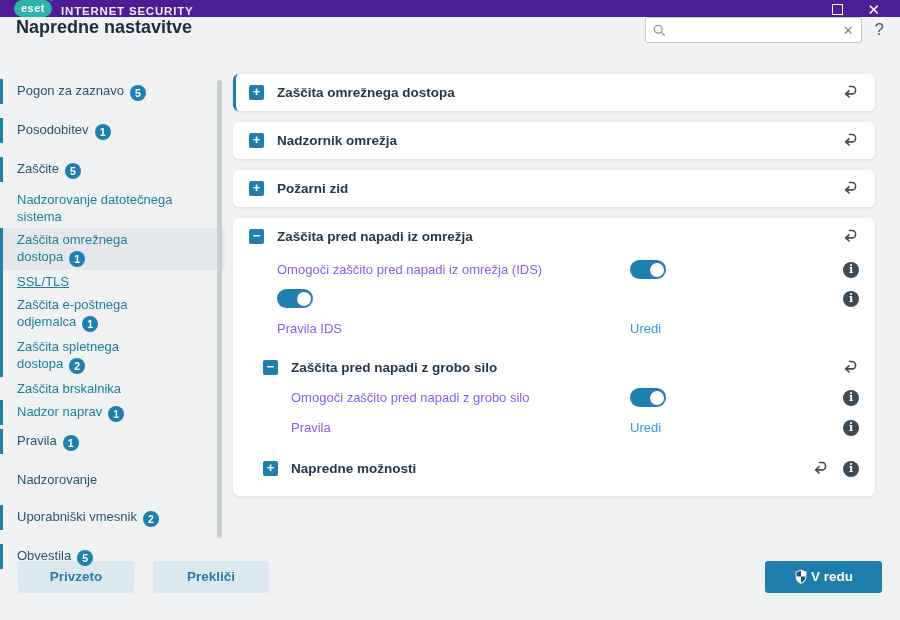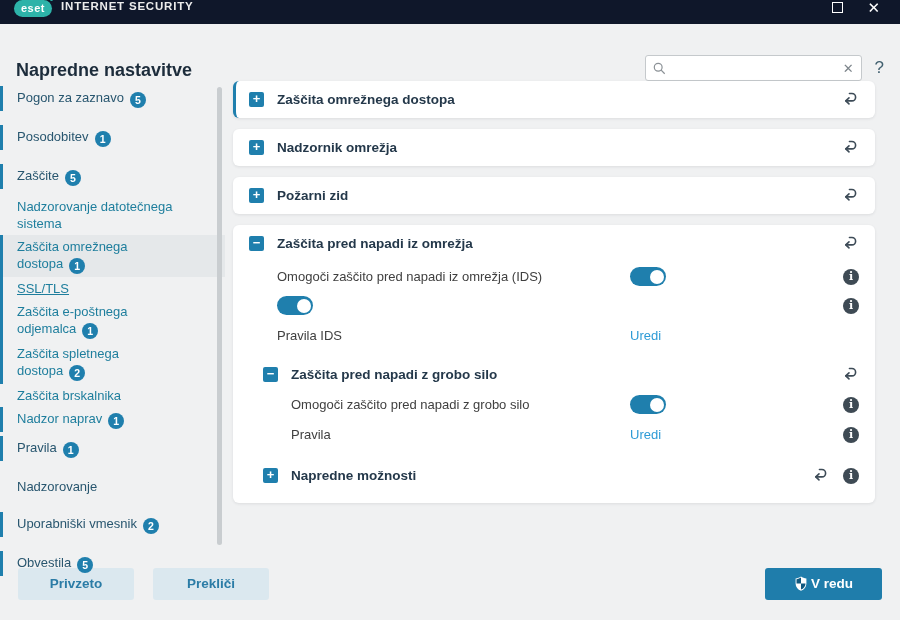--- a/index.html
+++ b/index.html
@@ -6,42 +6,42 @@
   html, body { width: 900px; height: 620px; overflow: hidden; }
   body {
     font-family: "Liberation Sans", sans-serif;
     background: #f0f1f2;
     color: #2b3d4d;
     position: relative;
   }
 
   
   .titlebar {
-    height: 24px; background: #0f172a;
-    display: flex; align-items: flex-start; padding: 0 14px;
+    height: 17px; background: #4c1d95;
+    display: flex; align-items: flex-end; padding: 0 14px;
   }
   .eset-logo {
     background: #2db3a9; color: #fff; font-weight: bold;
     font-size: 11px; letter-spacing: .5px;
     padding: 2px 7px 3px; border-radius: 9px; position: relative;
   }
   .eset-logo::after {
     content: ""; position: absolute; top: -2px; right: -1px;
     width: 3px; height: 3px; background: #2db3a9; border-radius: 50%;
   }
   .product-name {
     color: #ececec; font-size: 11.5px; font-weight: 600;
     letter-spacing: .8px; margin-left: 9px;
   }
   .win-controls { margin-left: auto; display: flex; align-items: center; gap: 24px; padding-right: 6px; }
   .win-max { width: 11px; height: 11px; border: 1.5px solid #ffffff; cursor: pointer; }
   .win-close { color: #fff; font-size: 15px; line-height: 1; cursor: pointer; }
 
   
-  .header { height: 57px; display: flex; align-items: flex-end; padding: 0 16px; }
+  .header { height: 57px; display: flex; align-items: flex-start; padding: 0 16px; }
   .page-title { font-size: 18px; font-weight: 700; color: #1c2c3b; }
   .header-right { margin-left: auto; display: flex; align-items: center; gap: 13px; }
   .search-box {
     width: 217px; height: 26px; background: #fff;
     border: 1px solid #c5c9cc; border-radius: 3px;
     display: flex; align-items: center; padding: 0 7px;
   }
   .search-box input {
     border: none; outline: none; flex: 1; min-width: 0;
     font-size: 12px; font-family: "Liberation Sans", sans-serif;
@@ -89,21 +89,21 @@
   .card.modified .card-header { padding-left: 13px; }
   .expander {
     width: 15px; height: 15px; background: #1f7fad; border-radius: 2px;
     color: #fff; font-size: 13px; font-weight: 700; line-height: 14px;
     text-align: center; margin-right: 13px; flex: none; cursor: pointer;
   }
   .card-title { flex: 1; font-size: 13.5px; font-weight: 700; color: #24384a; }
   .icon-undo { color: #3d4b57; cursor: pointer; display: inline-flex; margin-left: 14px; }
   .card.expanded { padding-bottom: 12px; }
   .row { display: flex; align-items: center; min-height: 29px; padding: 0 16px 0 44px; }
-  .row-label { width: 353px; padding-right: 10px; font-size: 13px; color: #404040; }
+  .row-label { width: 353px; padding-right: 10px; font-size: 13px; color: #8b5cf6; }
   .toggle {
     width: 36px; height: 19px; border-radius: 10px; background: #1f7fad;
     position: relative; cursor: pointer; flex: none;
   }
   .toggle::after {
     content: ""; position: absolute; top: 2.5px; right: 2.5px;
     width: 14px; height: 14px; border-radius: 50%; background: #fff;
   }
   .link { color: #2e9bd6; font-size: 13px; cursor: pointer; }
   .info-icon {

